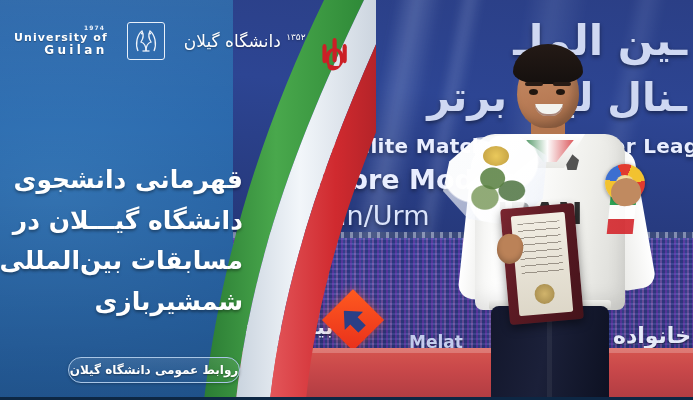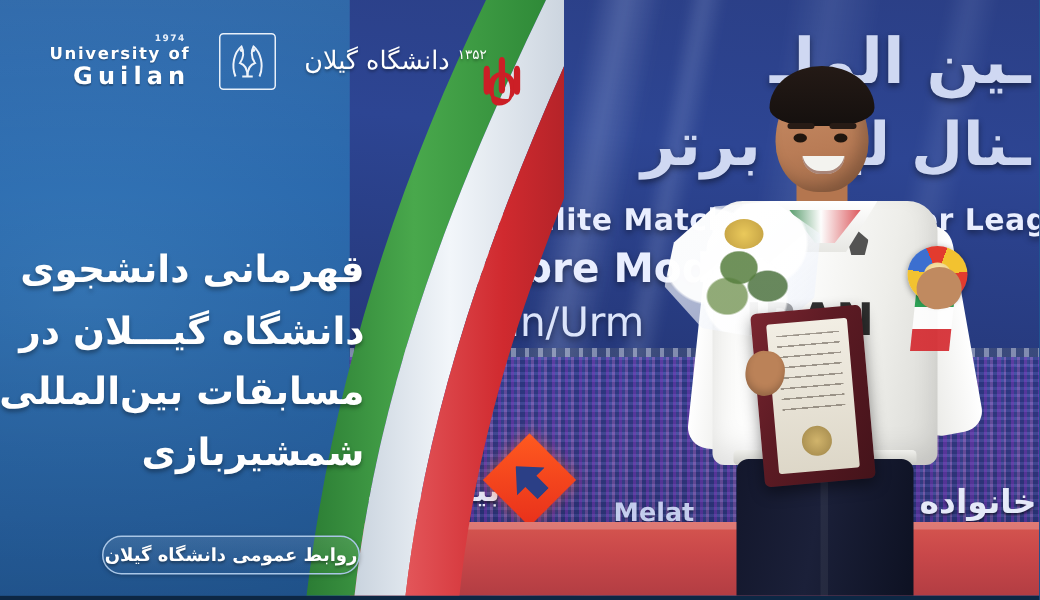--- a/index.html
+++ b/index.html
@@ -295,33 +295,32 @@
 
   
   .ribbon { position:absolute; top:0; left:196px; width:180px; height:400px; }
   .ribbon svg { display:block; }
 
   
   .logo {
     position:absolute; left:14px; top:22px;
     display:flex; align-items:center; gap:19px;
     direction:ltr;
-    margin-left:19px;
   }
   .logo-words { text-align:right; line-height:1.08; }
   .logo-year {
     display:block; font-size:6px; color:#eaf1fb; letter-spacing:1px;
     font-weight:700; margin-bottom:1px; text-align:right; padding-right:3px;
   }
   .logo-l1, .logo-l2 {
     display:block; color:#ffffff; font-weight:700; letter-spacing:1.1px;
     text-shadow:0 1px 1px rgba(0,0,0,.3);
   }
   .logo-l1 { font-size:11px; }
-  .logo-l2 { font-size:16px; letter-spacing:3.4px; }
+  .logo-l2 { font-size:12px; letter-spacing:3.4px; }
   .crest {
     width:38px; height:38px;
     border:1.6px solid #e8f0fa;
     border-radius:3px;
     position:relative;
     display:flex; align-items:center; justify-content:center;
   }
   .crest svg{ display:block; }
   .logo-fa {
     color:#ffffff; font-size:17px; font-weight:400; direction:rtl;

